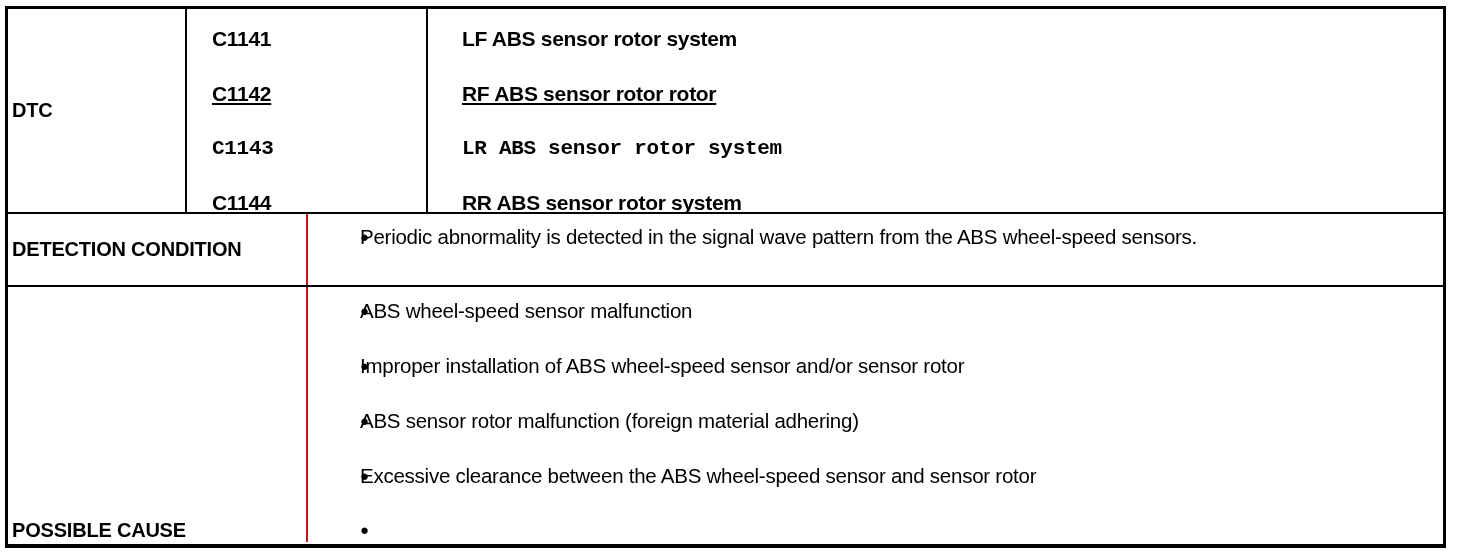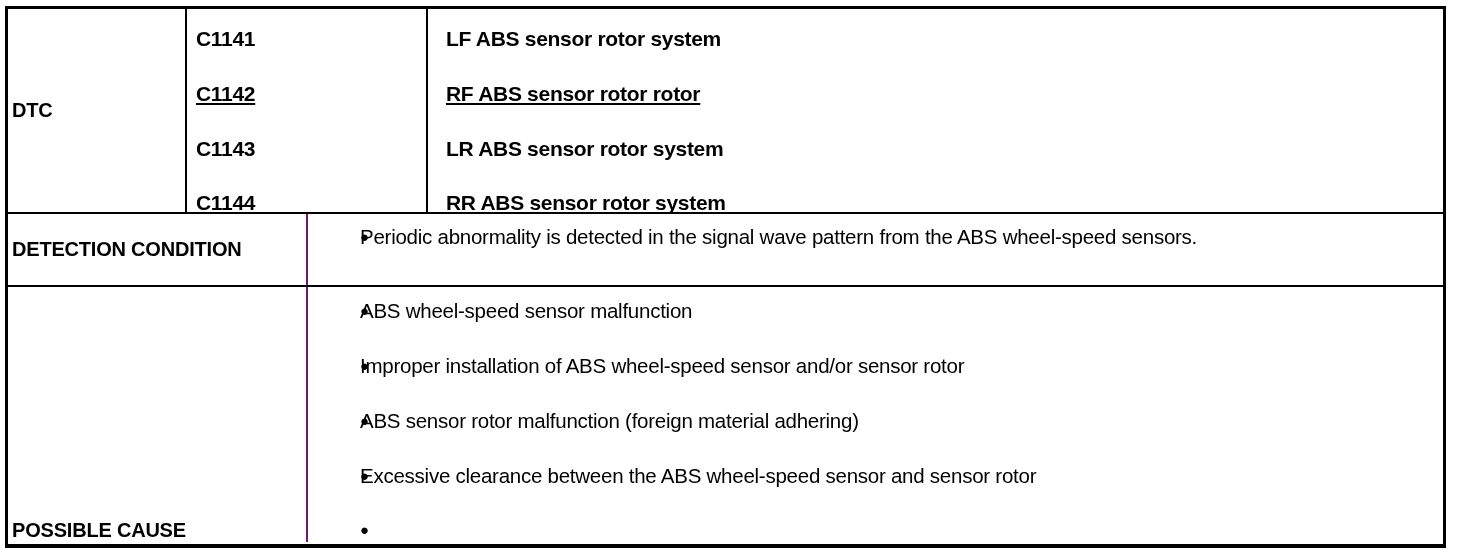--- a/index.html
+++ b/index.html
@@ -59,21 +59,21 @@
     font-weight: bold;
     font-size: 20px;
     letter-spacing: -0.2px;
     white-space: nowrap;
   }
 
   .row-detection .label-cell,
   .row-cause .label-cell {
     flex: 0 0 300px;
     width: 300px;
-    border-right: 2px solid #701a75;
+    border-right: 2px solid #b91c1c;
   }
 
   .row-dtc .label-cell { border-right: 2px solid #000000; }
 
   
   .dtc-body {
     flex: 1 1 auto;
     display: flex;
     align-items: stretch;
   }
@@ -85,35 +85,35 @@
     position: relative;
   }
 
   .desc-col {
     flex: 1 1 auto;
     position: relative;
   }
 
   .code-item, .desc-item {
     position: absolute;
-    left: 0;
+    left: 16px;
     height: 55px;
     line-height: 55px;
     font-weight: bold;
     font-size: 21px;
     letter-spacing: -0.3px;
     white-space: nowrap;
   }
 
   .code-item { padding-left: 9px; }
   .desc-item { padding-left: 18px; }
 
   .r0 { top: 2px; }
   .r1 { top: 57px; text-decoration: underline; }
-  .r2 { top: 112px; }
+  .r2 { top: 112px; font-family: Liberation Mono, monospace; }
   .r3 { top: 166px; text-decoration: underline; }
 
   
   .bullet-cell {
     flex: 1 1 auto;
     position: relative;
     padding: 0;
   }
 
   .bullet {

